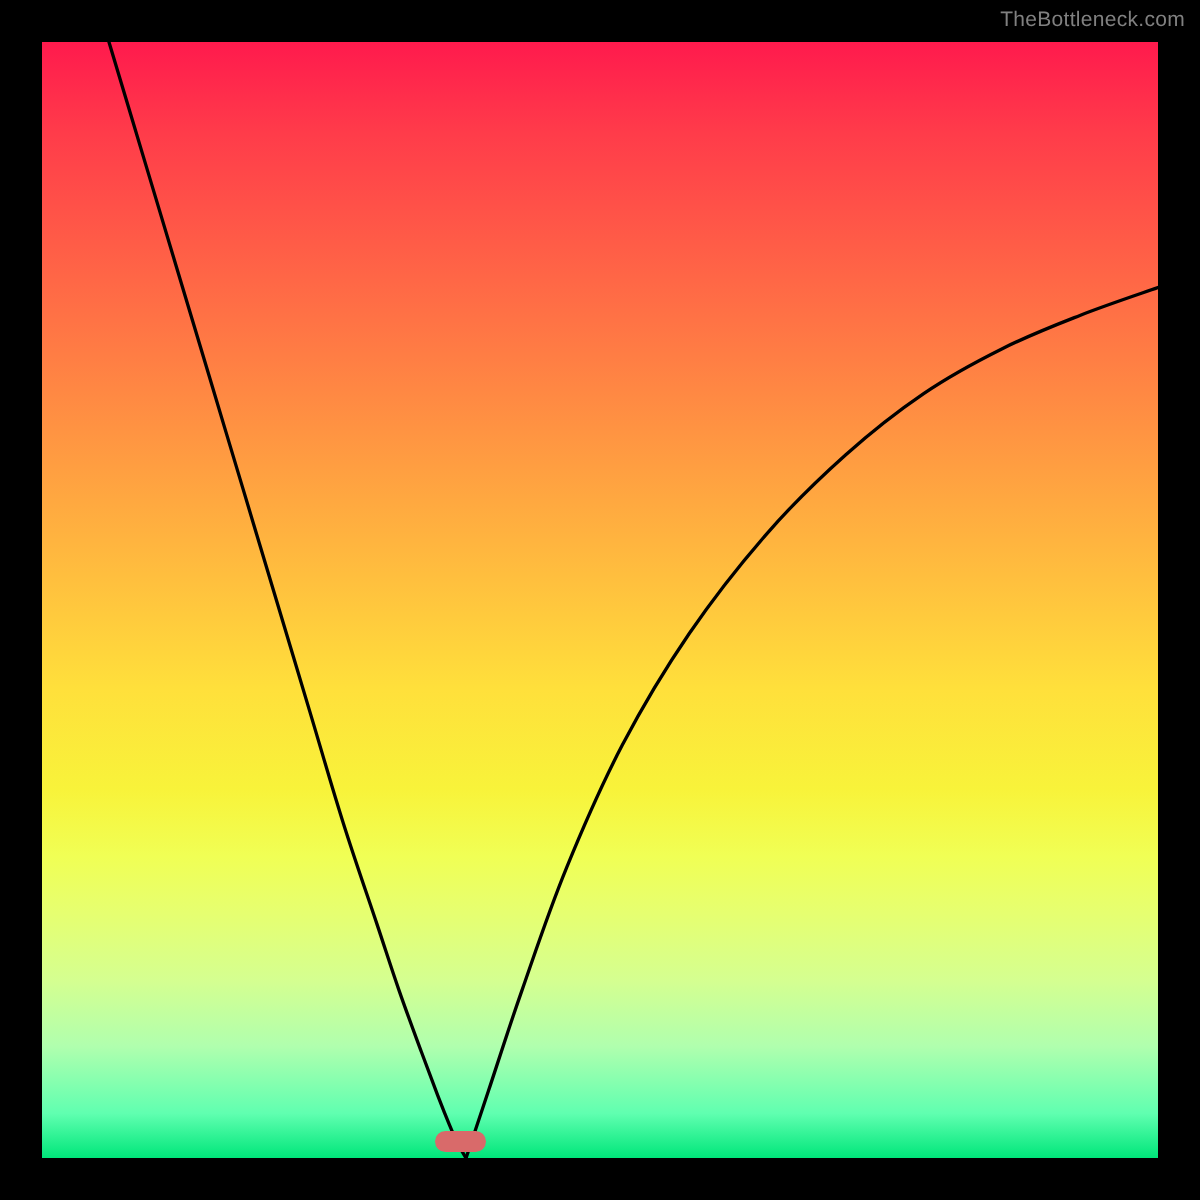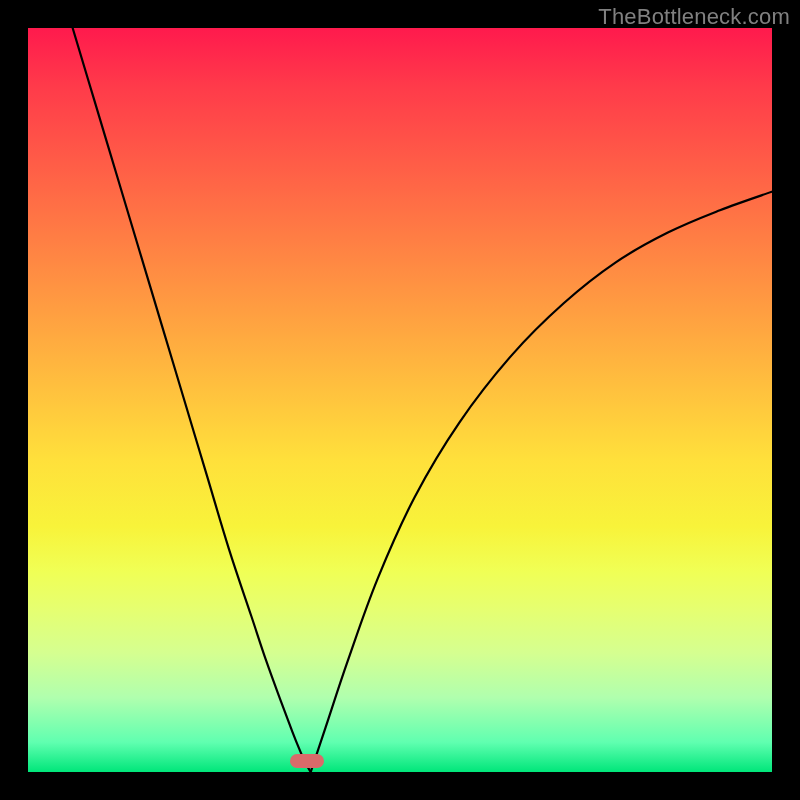--- a/index.html
+++ b/index.html
@@ -39,21 +39,21 @@
       #b0ffae 90%,
       #60ffb0 96%,
       #00e67a 100%
     );
   }
   .watermark {
     position: absolute;
     top: 4px;
     right: 10px;
     color: #808080;
-    font-size: 22px;
+    font-size: 14px;
     letter-spacing: 0.2px;
     font-weight: 500;
   }
   svg.curves {
     position: absolute;
     left: 28px;
     top: 28px;
     width: 744px;
     height: 744px;
     pointer-events: none;

